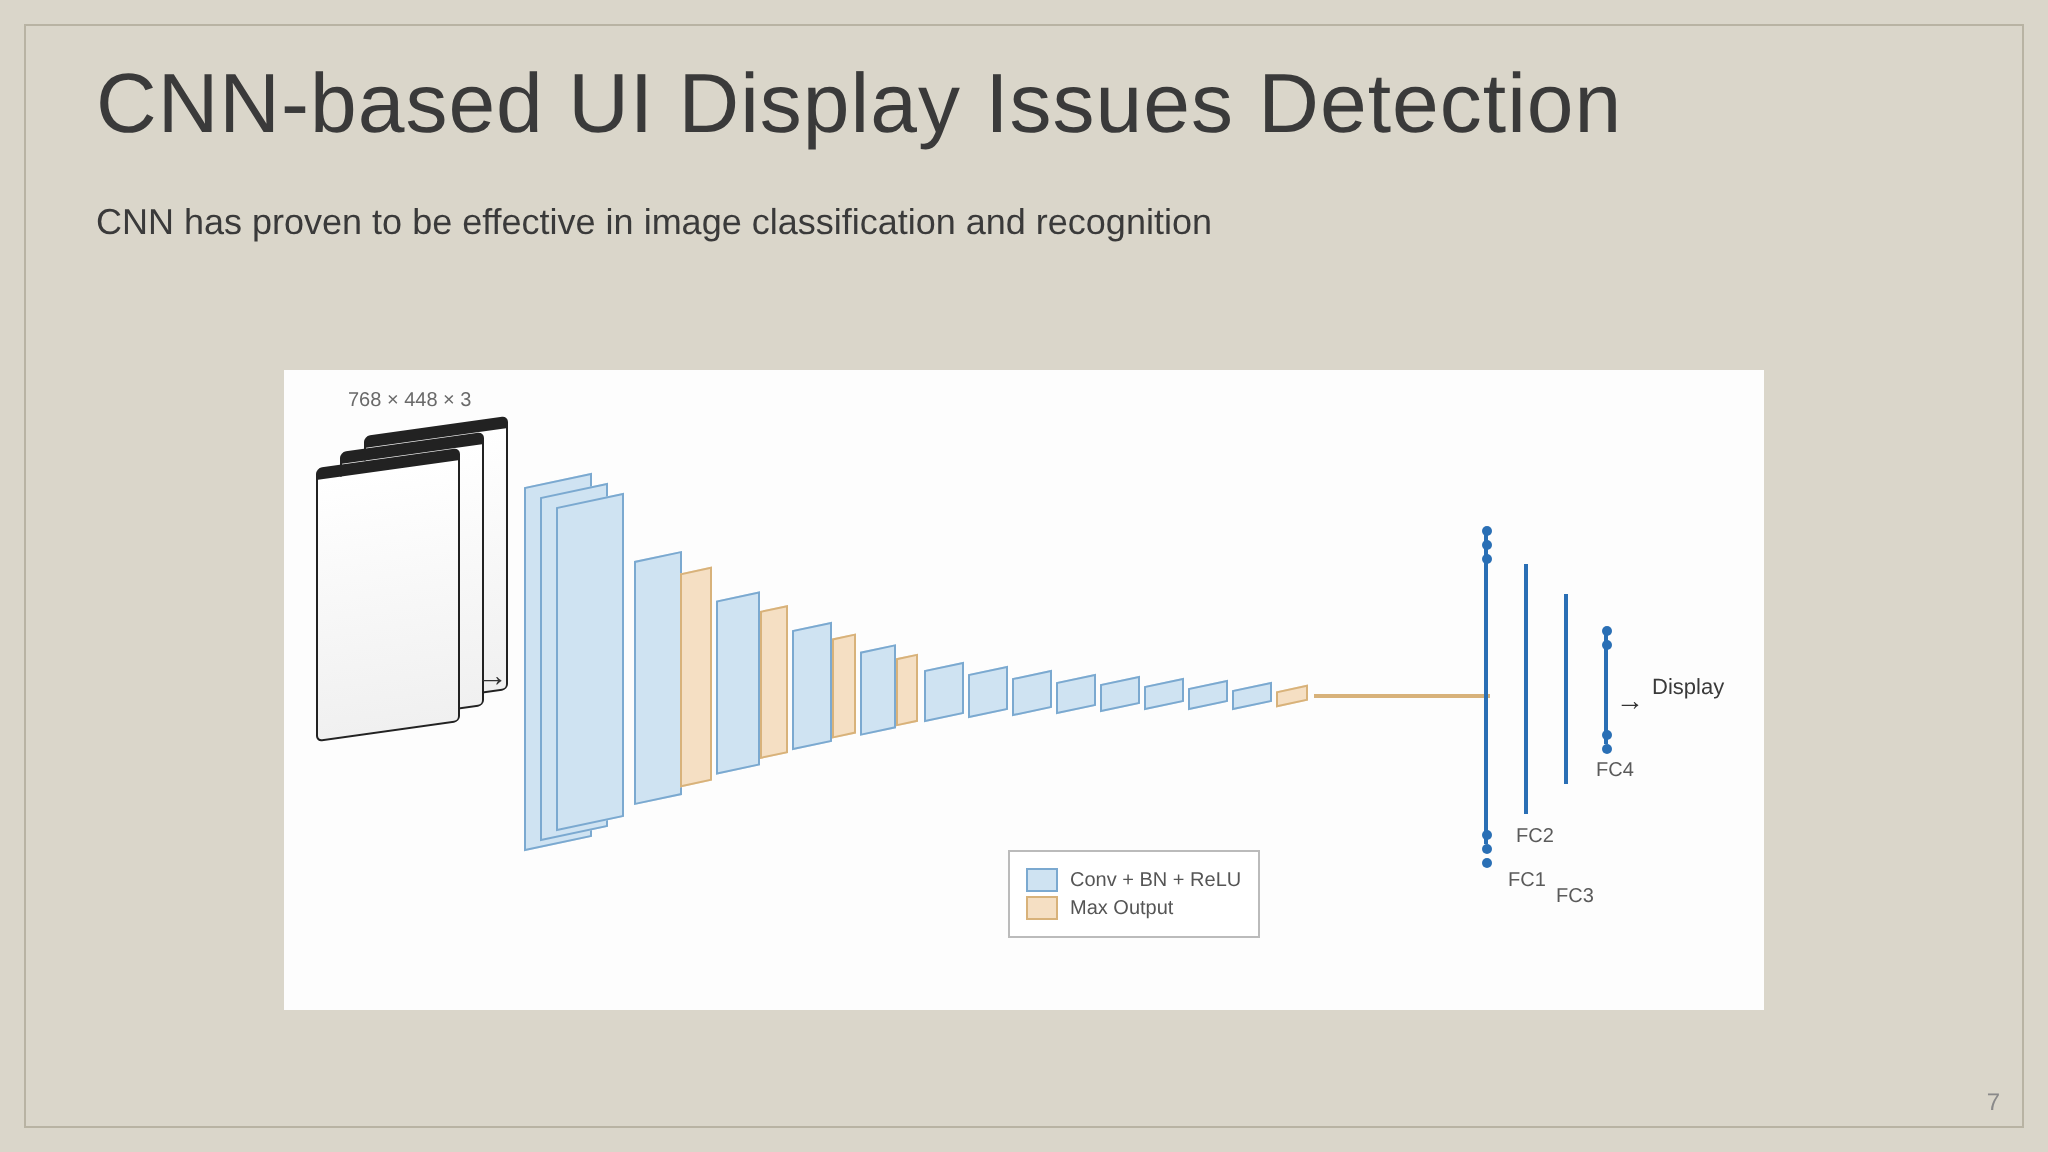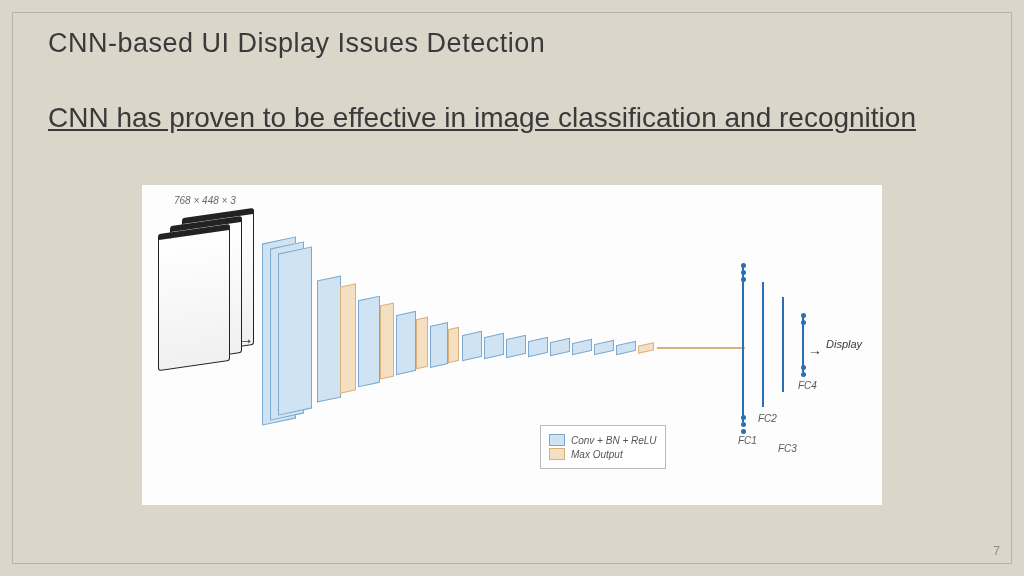--- a/index.html
+++ b/index.html
@@ -17,52 +17,50 @@
     top: 12px;
     left: 12px;
     right: 12px;
     bottom: 12px;
     border: 1px solid #b8b3a3;
   }
   .title {
     position: absolute;
     top: 28px;
     left: 48px;
-    font-size: 27px;
+    font-size: 42px;
     font-weight: 400;
     color: #3a3a3a;
     letter-spacing: 0.5px;
   }
   .subtitle {
     position: absolute;
     top: 100px;
     left: 48px;
     right: 48px;
-    font-size: 28px;
+    font-size: 18px;
     font-weight: 400;
     color: #3a3a3a;
     line-height: 1.3;
-    text-decoration: underline;
   }
   .page-number {
     position: absolute;
     bottom: 18px;
     right: 24px;
     font-size: 12px;
     color: #8a8a8a;
   }
   .diagram {
     position: absolute;
     top: 185px;
     left: 142px;
     width: 740px;
     height: 320px;
     background: #fdfdfd;
     overflow: visible;
-    font-style: italic;
   }
   .input-label {
     position: absolute;
     top: 10px;
     left: 32px;
     font-size: 10px;
     color: #6a6a6a;
   }
   .input-screens {
     position: absolute;
@@ -160,21 +158,21 @@
     flex-direction: column;
     gap: 2px;
     align-items: center;
   }
   .node { width:5px; height:5px; border-radius:50%; background:#2a6fb5; }
   .fc-label {
     position: absolute;
     font-size: 10px;
     color: #5a5a5a;
   }
-  .fc-label.l1 { left: 596px; top: 250px; }
+  .fc-label.l1 { left: 612px; top: 250px; }
   .fc-label.l2 { left: 616px; top: 228px; }
   .fc-label.l3 { left: 636px; top: 214px; margin-top: 44px; }
   .fc-label.l4 { left: 656px; top: 195px; }
   .output-arrow {
     position: absolute;
     top: 157px;
     left: 666px;
     font-size: 14px;
     color: #333;
   }
@@ -188,21 +186,20 @@
   
   .legend {
     position: absolute;
     top: 240px;
     left: 362px;
     border: 1px solid #bbb;
     background: #fff;
     padding: 6px 8px;
     font-size: 10px;
     color: #555;
-    margin-left: 36px;
   }
   .legend-row { display:flex; align-items:center; gap:6px; margin:2px 0; }
   .swatch { width:14px; height:10px; border:1px solid #888; }
   .swatch.conv { background:#cfe3f2; border-color:#7ba9d0; }
   .swatch.pool { background:#f5dfc3; border-color:#d8b27a; }
 </style>
 </head>
 <body>
 
 <div class="slide-frame"></div>

